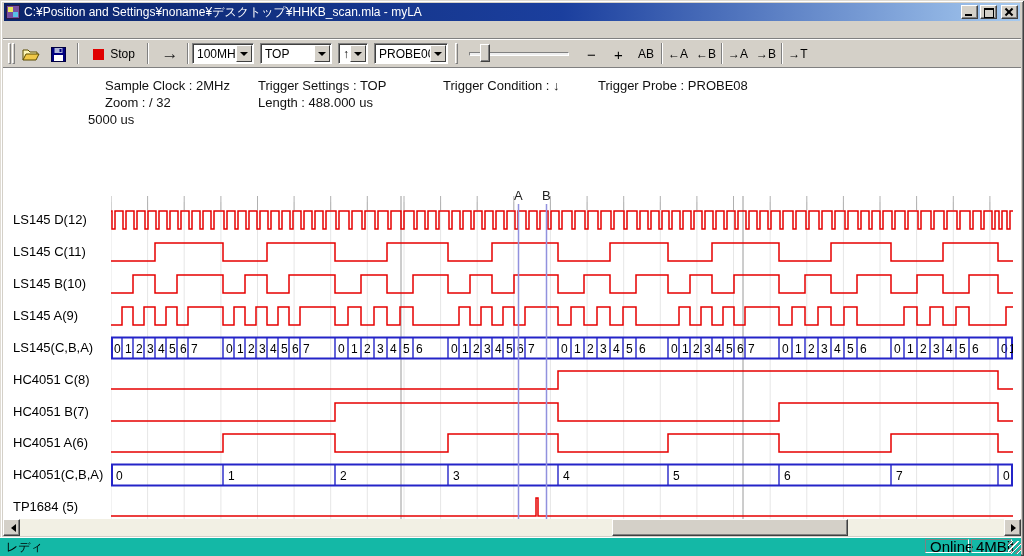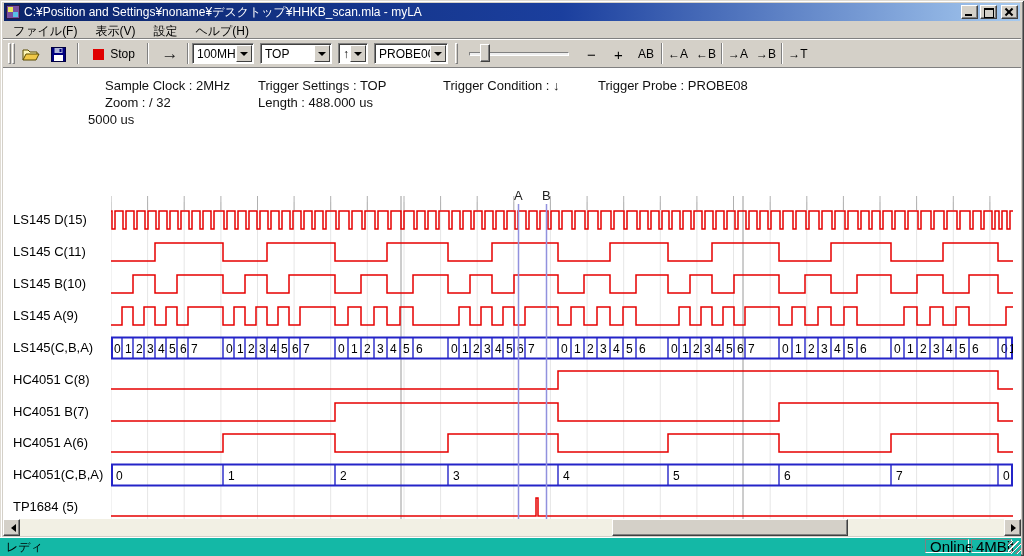--- a/index.html
+++ b/index.html
@@ -94,21 +94,20 @@
 <div class="window">
 
   <div class="titlebar">
     <div class="app-icon"></div>
     <div class="title-text">C:¥Position and Settings¥noname¥デスクトップ¥HHKB_scan.mla - myLA</div>
     <div class="win-btn min"></div>
     <div class="win-btn max"></div>
     <div class="win-btn close"></div>
   </div>
 
-  <div class="menubar"><div class="menu-item">ファイル(F)</div><div class="menu-item">表示(V)</div><div class="menu-item">設定</div><div class="menu-item">ヘルプ(H)</div></div>
 
   <div class="toolbar">
     <div class="grip" style="left:5px"></div>
     <div class="grip grip2"></div>
 
     <button class="tb-btn" style="left:15px;width:26px">
       <svg class="icn" width="18" height="14" viewBox="0 0 18 14">
         <path d="M1 13 L1 3 L6 3 L8 5 L15 5 L15 7" fill="#fdf6b8" stroke="#5a4a00"></path>
         <path d="M1 13 L4 7 L17 7 L14 13 Z" fill="#f0c848" stroke="#5a4a00"></path>
       </svg>
@@ -190,21 +189,21 @@
   <div class="client">
     <span class="info-text" style="left:102px;top:10px">Sample Clock : 2MHz</span>
     <span class="info-text" style="left:255px;top:10px">Trigger Settings : TOP</span>
     <span class="info-text" style="left:440px;top:10px">Trigger Condition : ↓</span>
     <span class="info-text" style="left:595px;top:10px">Trigger Probe : PROBE08</span>
     <span class="info-text" style="left:102px;top:27px">Zoom : /  32</span>
     <span class="info-text" style="left:255px;top:27px">Length : 488.000 us</span>
     <span class="info-text" style="left:85px;top:44px">5000 us</span>
 
     <div id="label-col">
-        <div class="ch-label" style="top: 144px;">LS145 D(15)</div>
+        <div class="ch-label" style="top: 144px;">LS145 D(12)</div>
         <div class="ch-label" style="top: 176px;">LS145 C(11)</div>
         <div class="ch-label" style="top: 208px;">LS145 B(10)</div>
         <div class="ch-label" style="top: 240px;">LS145 A(9)</div>
         <div class="ch-label" style="top: 272px;">LS145(C,B,A)</div>
         <div class="ch-label" style="top: 304px;">HC4051 C(8)</div>
         <div class="ch-label" style="top: 336px;">HC4051 B(7)</div>
         <div class="ch-label" style="top: 367px;">HC4051 A(6)</div>
         <div class="ch-label" style="top: 399px;">HC4051(C,B,A)</div>
         <div class="ch-label" style="top: 431px;">TP1684 (5)</div>
       </div>

